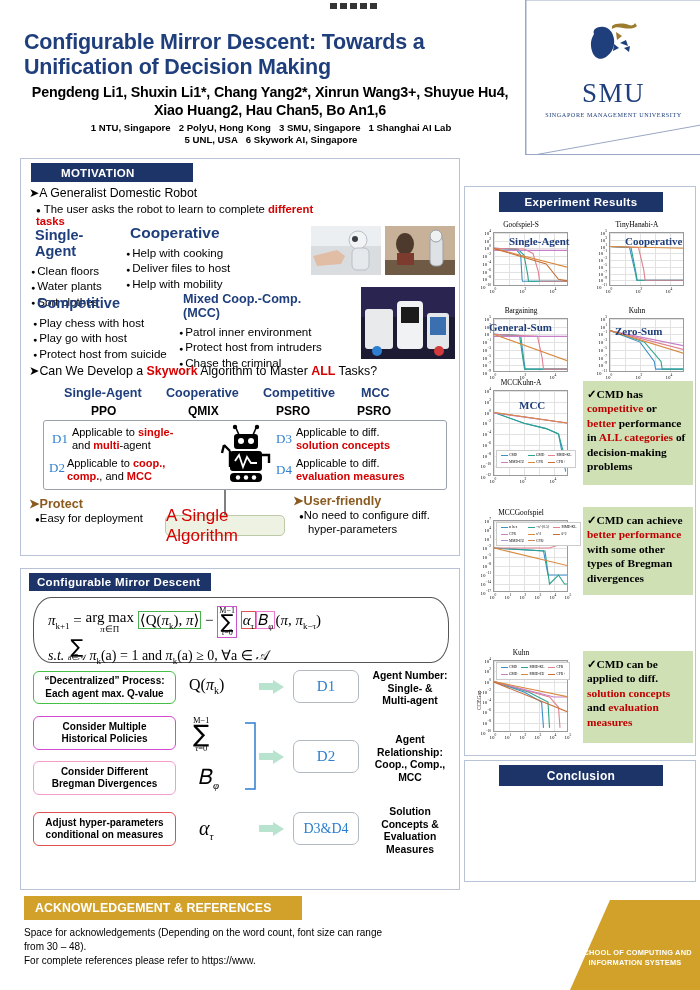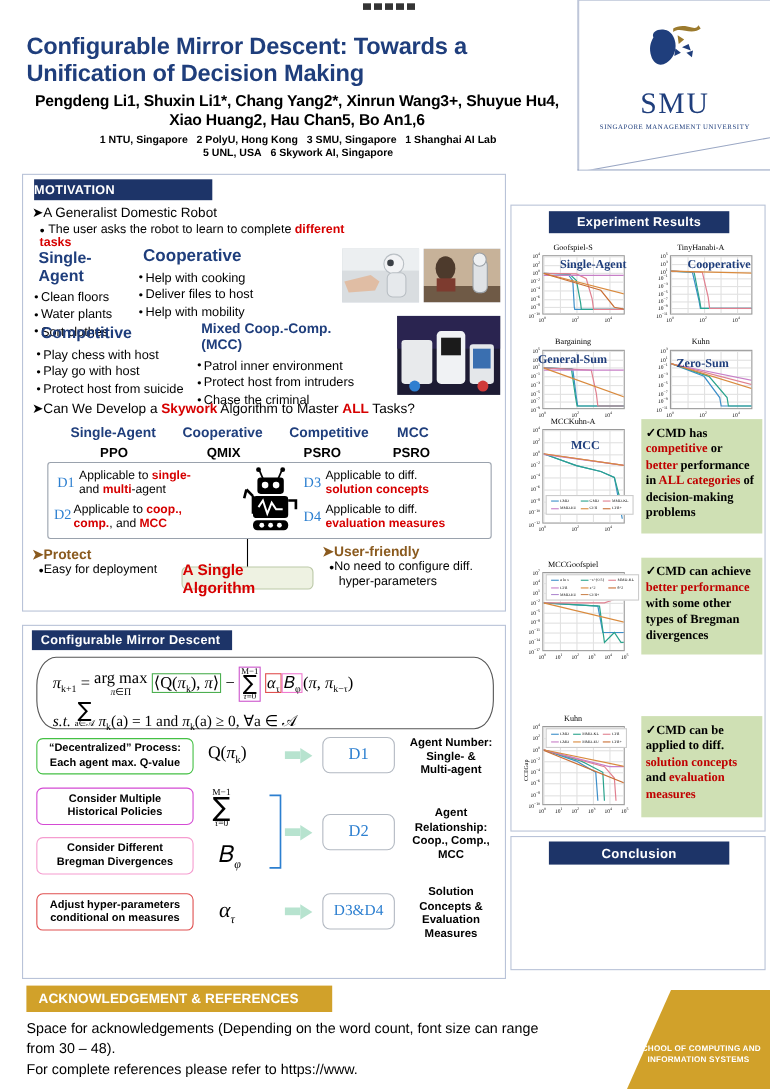--- a/index.html
+++ b/index.html
@@ -58,21 +58,21 @@
   .panel { position: absolute; border: 1px solid #b9c3d8; background: #fff; }
   .band {
     background: #1d3468; color: #fff; font-weight: bold;
     display: flex; align-items: center; justify-content: center;
     font-size: 11.5px; letter-spacing: .3px;
   }
 
   
   #motivation { left: 20px; top: 158px; width: 440px; height: 398px; }
   #motivation .band { position: absolute; left: 10px; top: 4px; width: 162px; height: 19px;
-    justify-content: flex-start; }
+    justify-content: flex-start; padding-left: 30px; }
 
   .bullet-arrow { font-size: 12.3px; color: #000; line-height: 1.2; }
   .sub-b { font-size: 11.3px; color: #000; }
   .red { color: #d60000; font-weight: bold; }
 
   .cat-label {
     position: relative; display: inline-block; color: #1f3e7c;
     font-weight: bold; font-size: 14.5px; padding: 0 4px;
   }
   .cat-label::before {
@@ -97,21 +97,21 @@
   }
 
   .dbox { position: absolute; border: 1px solid #9aa2ad; border-radius: 3px; }
   .dlabel { color: #2c7fd0; font-weight: normal; font-size: 13px; font-family: "Liberation Serif", serif; }
   .dtext { font-size: 11px; line-height: 1.2; color: #000; }
 
   .brown { color: #8a5a1e; font-weight: bold; }
 
   .single-alg {
     position: absolute; border: 1px solid #bcc9a8; border-radius: 5px;
-    background: #eef2e2; color: #d60000; font-weight: bold; font-size: 14px;
+    background: #eef2e2; color: #d60000; font-weight: normal; font-size: 17px;
     display: flex; align-items: center; justify-content: center;
   }
 
   
   #cmd { left: 20px; top: 568px; width: 440px; height: 322px; }
   #cmd .band { position: absolute; left: 8px; top: 4px; width: 182px; height: 18px;
     justify-content: flex-start; padding-left: 8px; }
 
   .eq-box {
     position: absolute; left: 12px; top: 28px; width: 416px; height: 66px;
@@ -174,21 +174,21 @@
   }
 
   
   .ack-band {
     position: absolute; left: 24px; top: 896px; width: 278px; height: 24px;
     background: #d1a12a; color: #fff; font-weight: bold; font-size: 12.3px;
     display: flex; align-items: center; padding-left: 11px; letter-spacing: .1px;
   }
   .ack-text {
     position: absolute; left: 24px; top: 926px; width: 520px;
-    font-size: 13px; line-height: 1.42; color: #000;
+    font-size: 10px; line-height: 1.42; color: #000;
   }
   .scis-logo { position: absolute; left: 570px; top: 900px; width: 130px; height: 90px; }
   .scis-text {
     position: absolute; left: 0; top: 48px; width: 130px; text-align: center;
     color: #fff; font-size: 7.4px; font-weight: bold; line-height: 1.35; letter-spacing: .2px;
   }
 </style>
 </head>
 <body>
 

